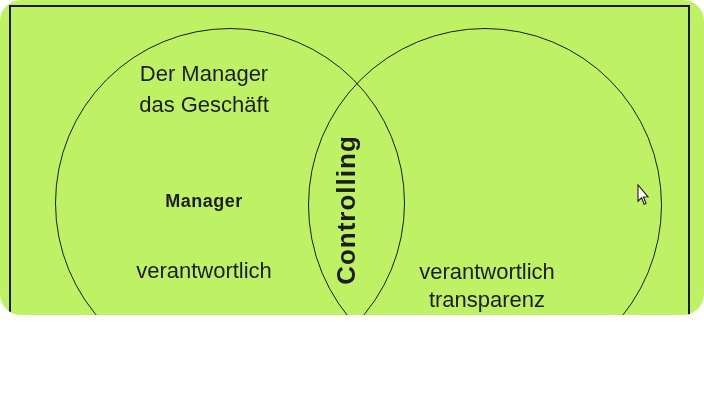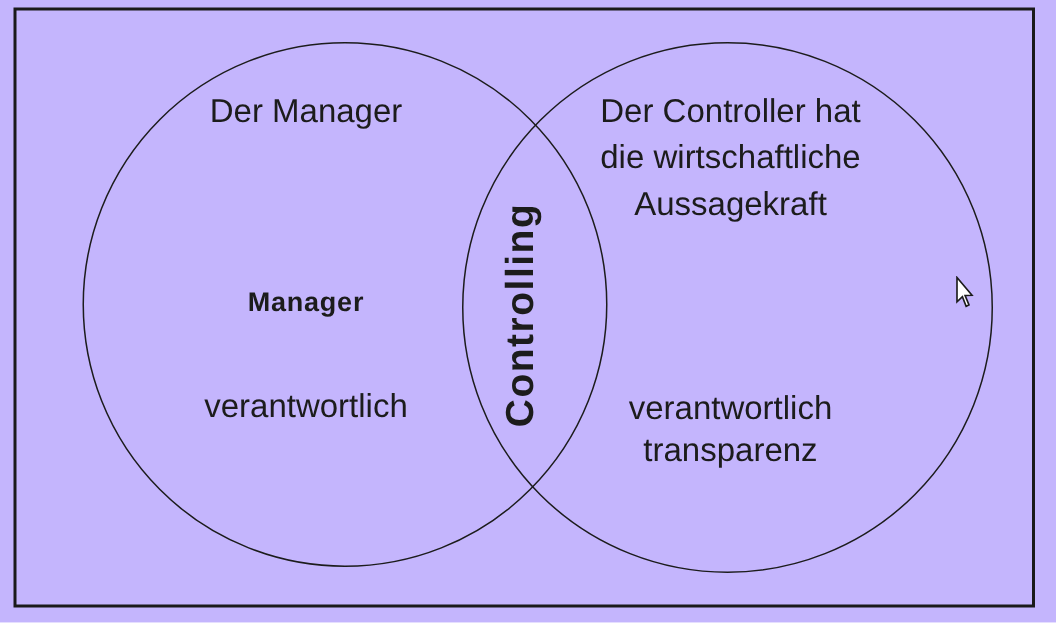--- a/index.html
+++ b/index.html
@@ -4,24 +4,25 @@
 <style>
   html, body {
     margin: 0;
     padding: 0;
     background: #ffffff;
     font-family: "Liberation Sans", "DejaVu Sans", sans-serif;
   }
   .canvas {
     position: relative;
     width: 704px;
-    height: 415px;
-    background: #c4b5fd;
+    height: 315px;
+    background: #bef264;
     overflow: hidden;
     color: #1c1c1c;
+    border-radius: 21px;
   }
   .frame {
     position: absolute;
     left: 9px;
     top: 5px;
     width: 681px;
     height: 400px;
     border: 2px solid #1a1a1a;
     box-sizing: border-box;
     background: transparent;
@@ -93,35 +94,31 @@
 
 <div class="canvas">
 
   <div class="frame"></div>
 
   <div class="circle left"></div>
   <div class="circle right"></div>
 
   <div class="textblock left-col top-text">
     <div>Der Manager</div>
+    <div>das Geschäft</div>
   </div>
 
   <div class="textblock left-col title-text">Manager</div>
 
   <div class="textblock left-col bottom-left">
     <div>verantwortlich</div>
   </div>
 
   <div class="overlap-label">Controlling</div>
 
-  <div class="textblock right-col top-text">
-    <div>Der Controller hat</div>
-    <div>die wirtschaftliche</div>
-    <div>Aussagekraft</div>
-  </div>
 
 
   <div class="textblock right-col bottom-right">
     <div>verantwortlich</div>
     <div>transparenz</div>
   </div>
 
   <svg class="cursor" width="16" height="22" viewBox="0 0 16 22">
     <path d="M 8 1 L 8 17.2 L 11.6 13.8 L 14.1 20.2 L 16 19.3 L 13.4 13 L 18 12.8 Z" transform="translate(-7,0)" fill="#ffffff" stroke="#1c1c1c" stroke-width="1.1" stroke-linejoin="miter"></path>
   </svg>

